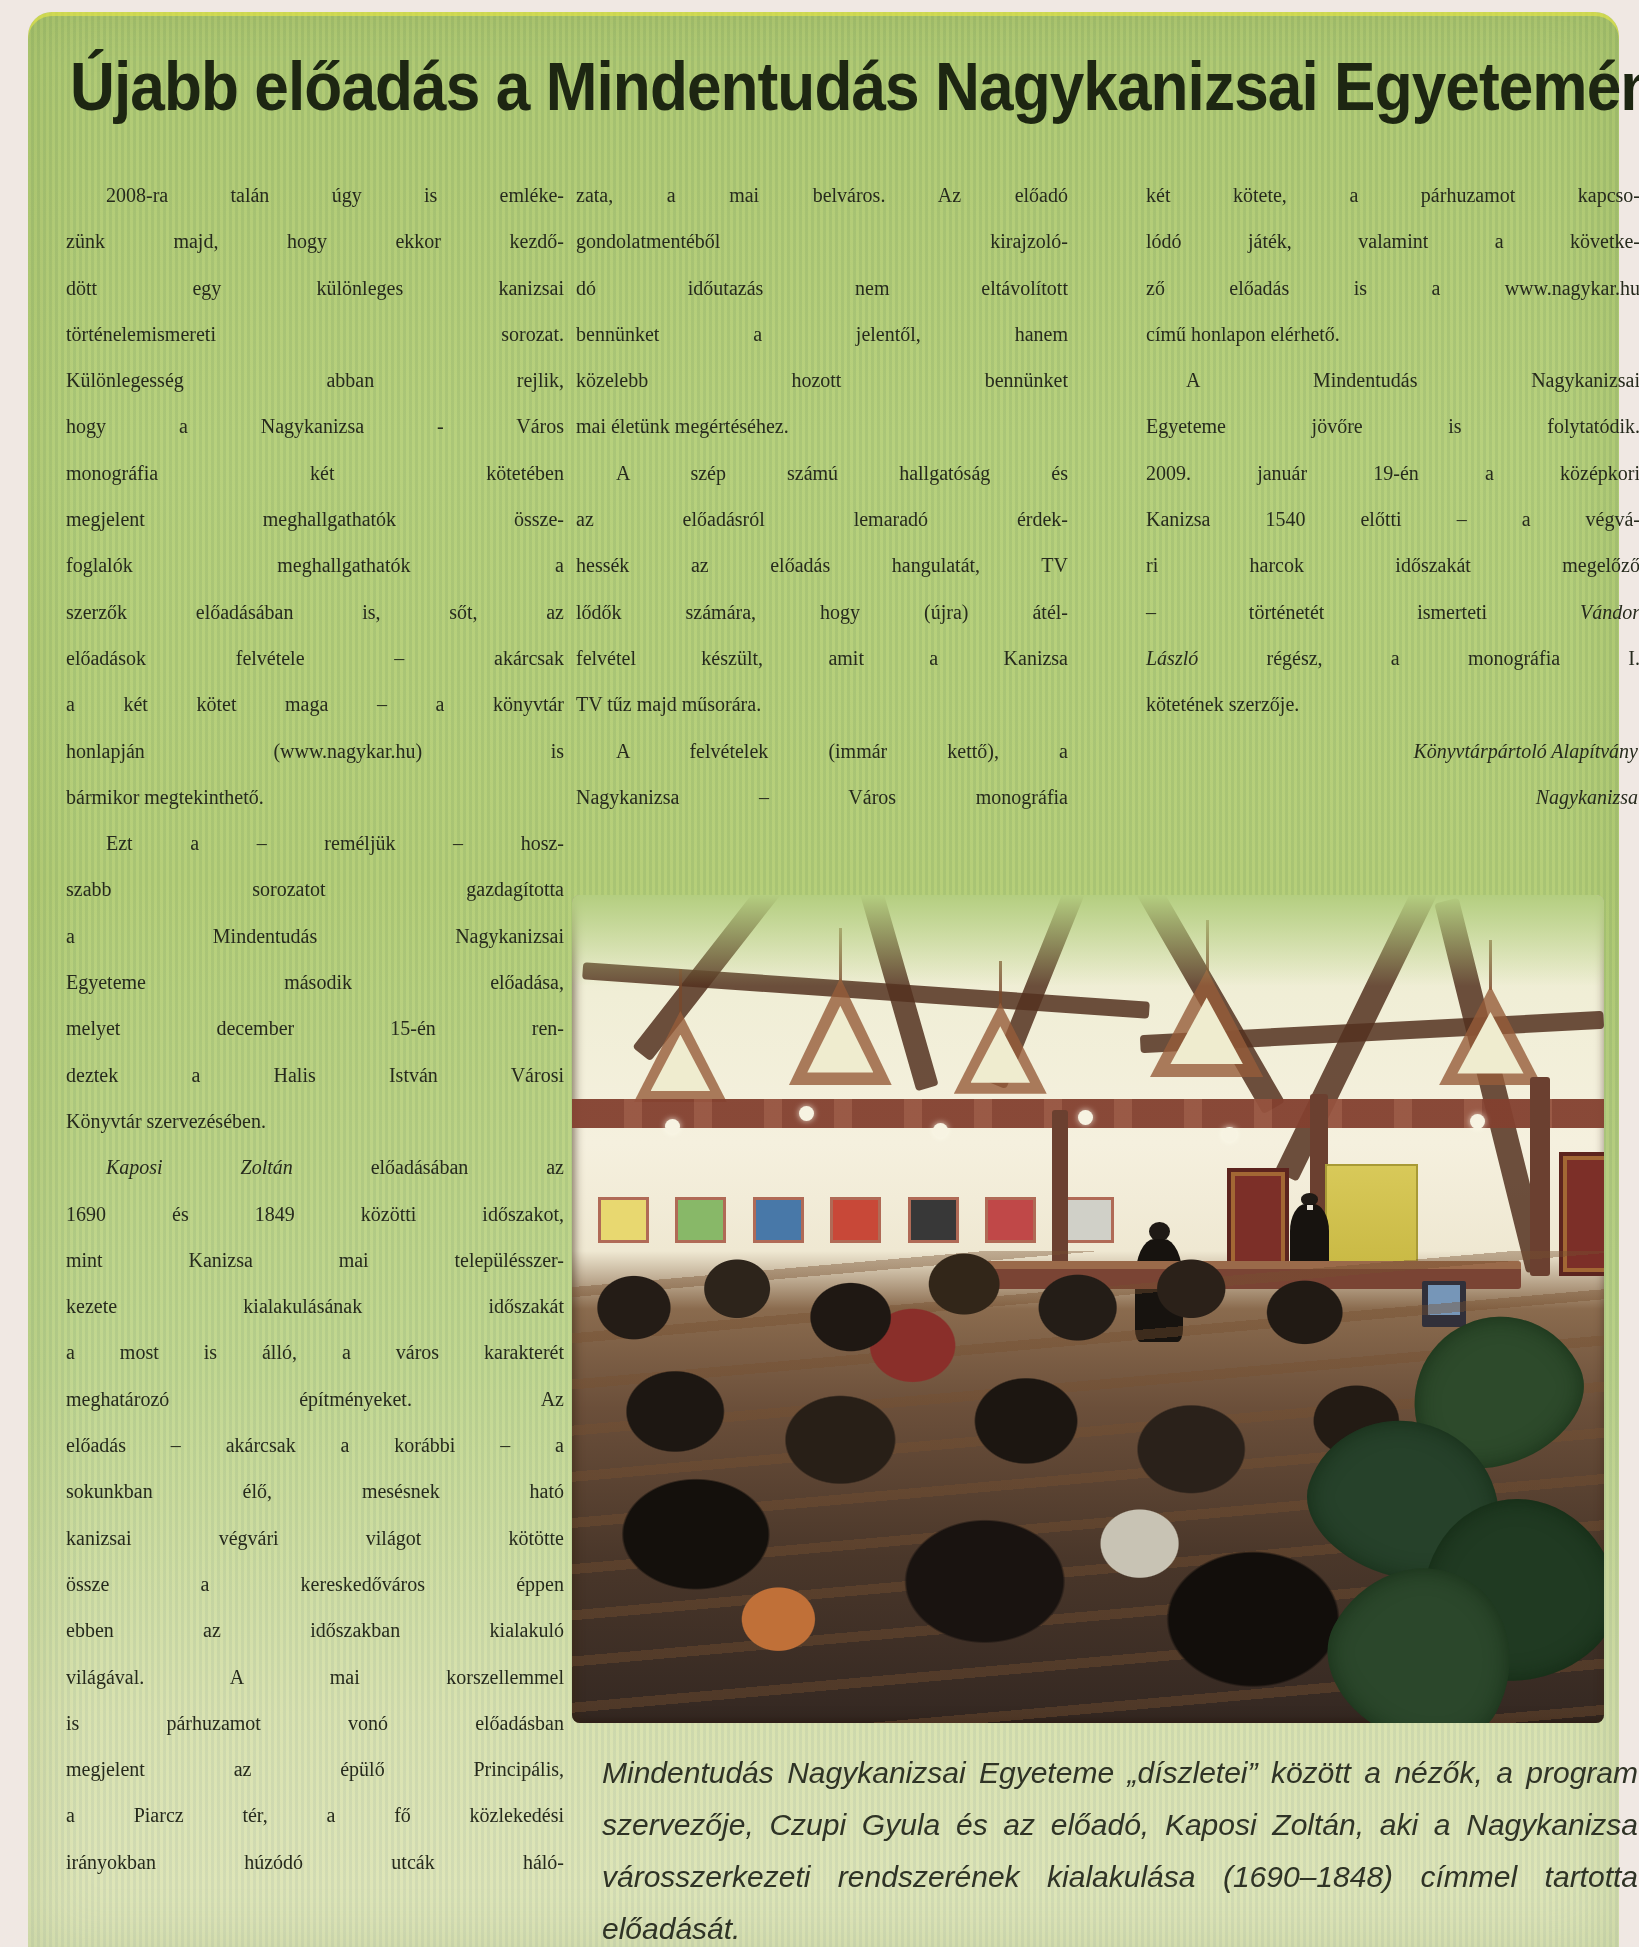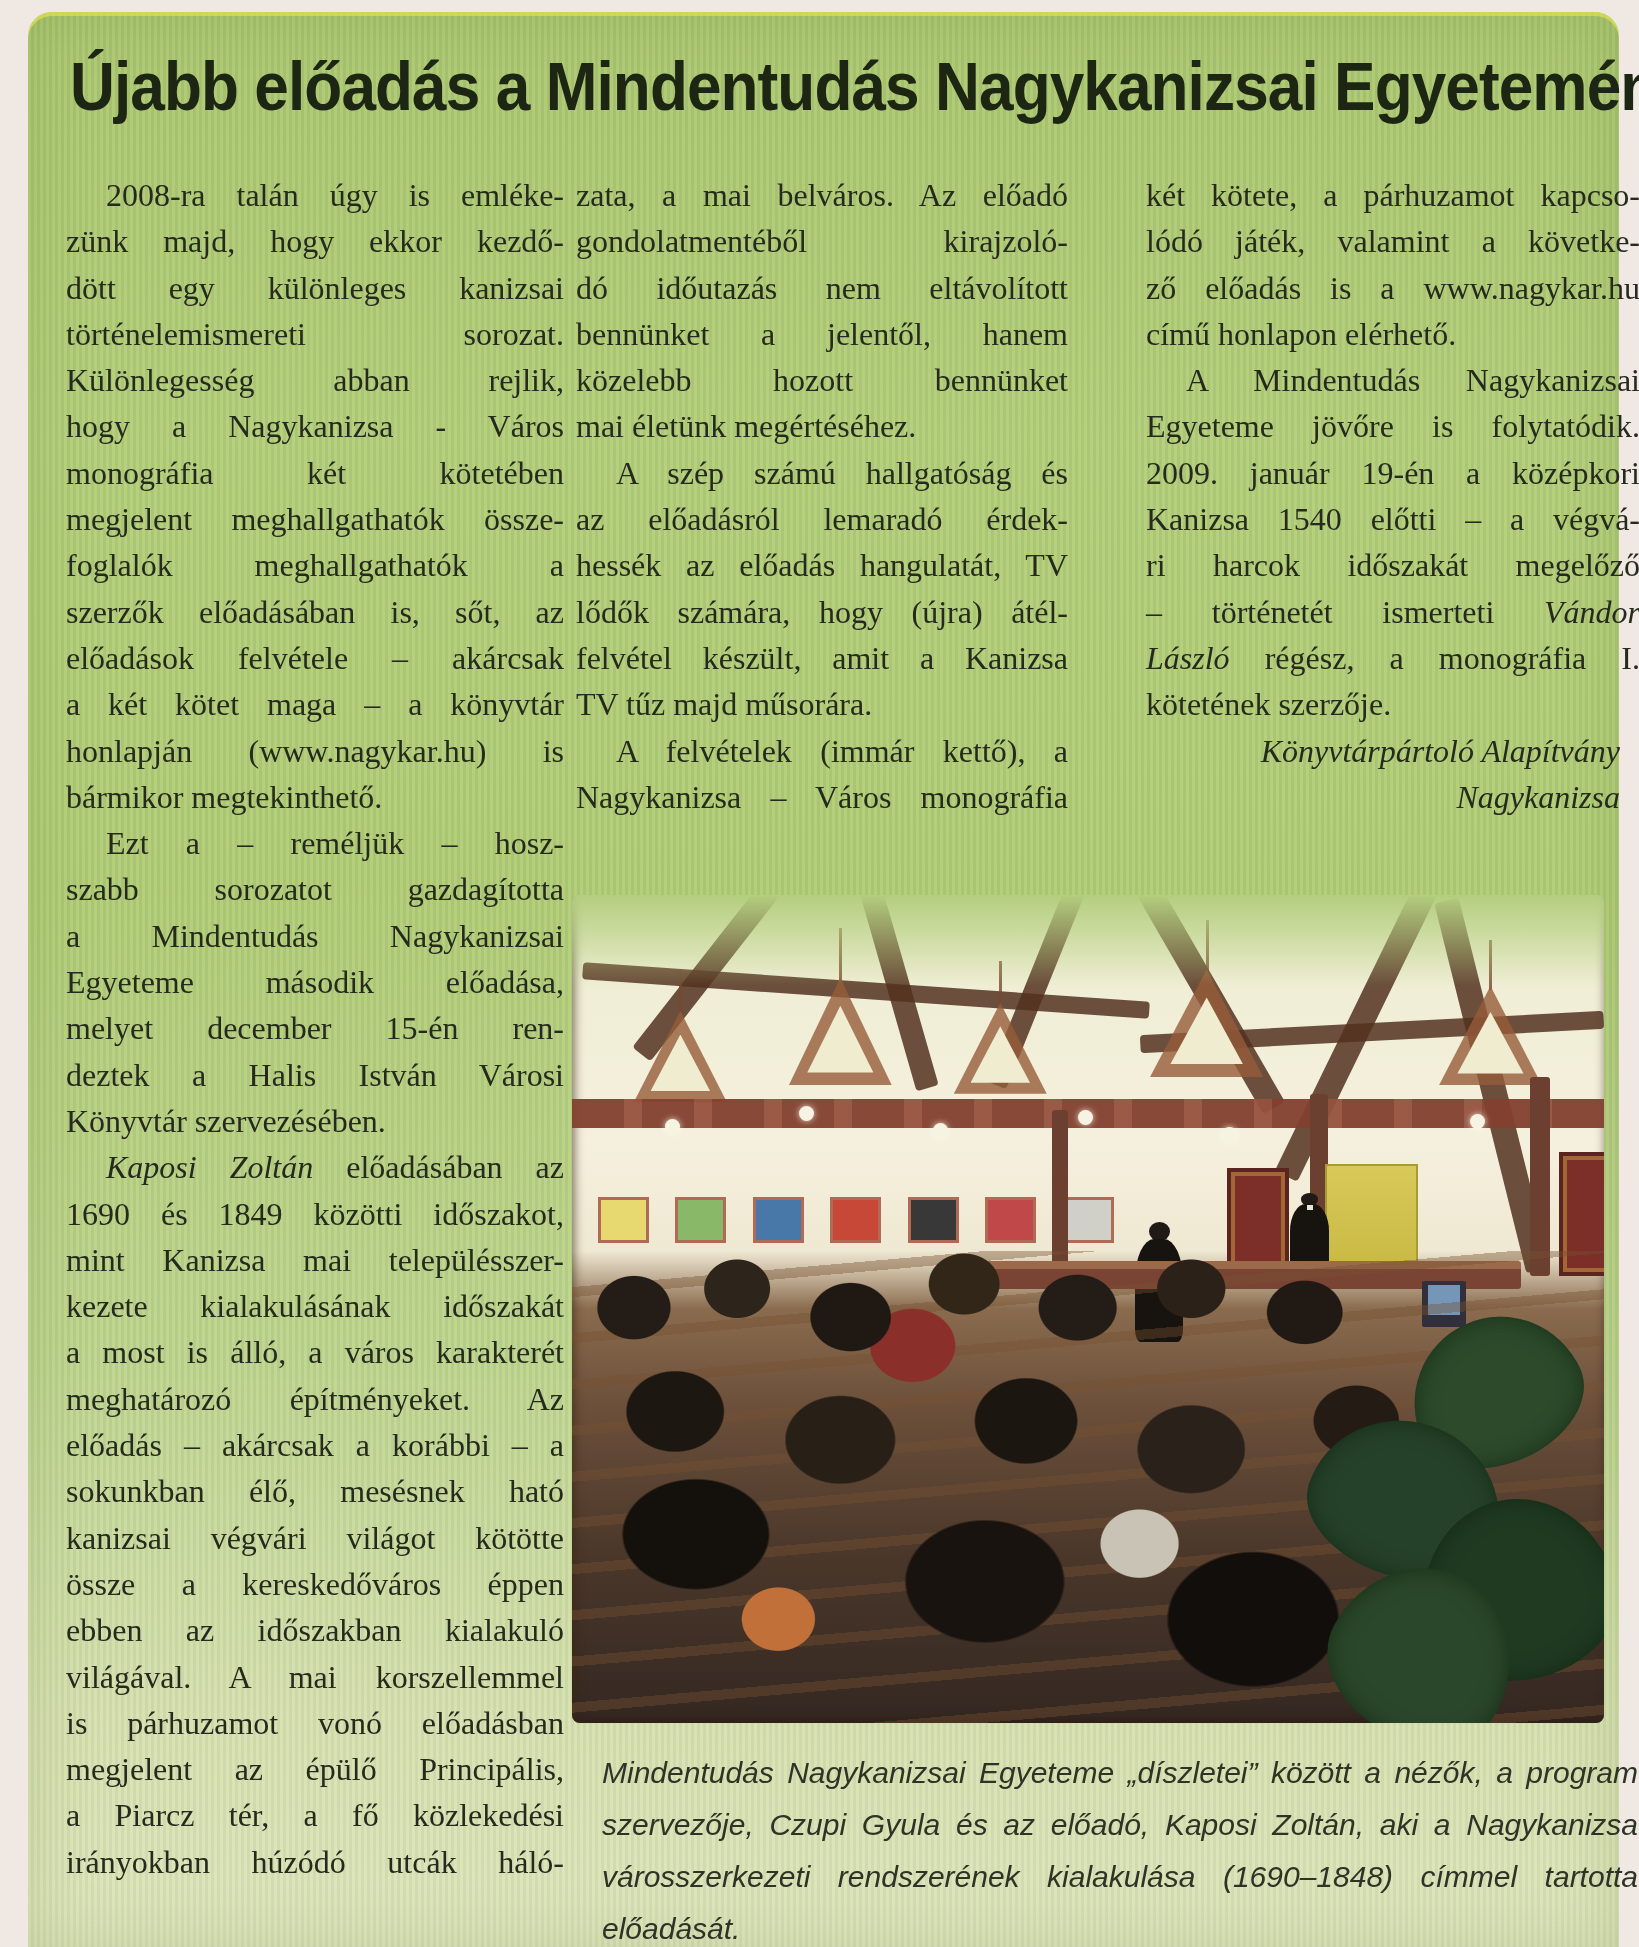--- a/index.html
+++ b/index.html
@@ -21,29 +21,29 @@
   .title{
     position:absolute;left:42px;top:36px;width:1560px;
     font-family:"Liberation Sans",sans-serif;font-weight:700;
     font-size:69px;line-height:78px;letter-spacing:-1px;
     color:var(--c-title_ink,#1d2612);
     transform:scaleX(.90);transform-origin:left top;white-space:nowrap;
   }
   
   .col{
     position:absolute;top:160px;
-    font-size:32px;color:var(--c-body_ink,#262a1d);
+    font-size:20px;color:var(--c-body_ink,#262a1d);
   }
   #col1{left:38px;width:498px;}
   #col2{left:548px;width:492px;}
   #col3{left:1118px;width:494px;}
   .line{height:46.3px;line-height:46.3px;white-space:nowrap;}
   .line.j{white-space:normal;text-align:justify;text-align-last:justify;text-justify:inter-word;}
   .line.ind{text-indent:40px;}
-  .line.right{text-align:right;text-align-last:right;padding-right:20px;}
+  .line.right{text-align:right;text-align-last:right;padding-right:2px;}
   .line.ital{font-style:italic;}
   
   .photo{
     position:absolute;left:572px;top:895px;width:1032px;height:828px;
     border-radius:8px;overflow:hidden;
     background:linear-gradient(180deg,#e9ecca 0%,#f0eed6 12%,#f5f0de 30%,#efe8d2 43%,#8a6b4e 50%,#6b4f3a 62%,#4a372a 80%,#342822 100%);
     box-shadow: inset 8px 0 10px -5px rgba(60,40,20,.55), inset -6px 0 8px -5px rgba(60,40,20,.35), inset 0 -10px 12px -7px rgba(40,25,15,.5);
   }
   .photo .fade{position:absolute;left:0;top:0;width:100%;height:11%;
     background:linear-gradient(180deg,#b4ce80 0%, rgba(180,206,128,0) 100%);}

